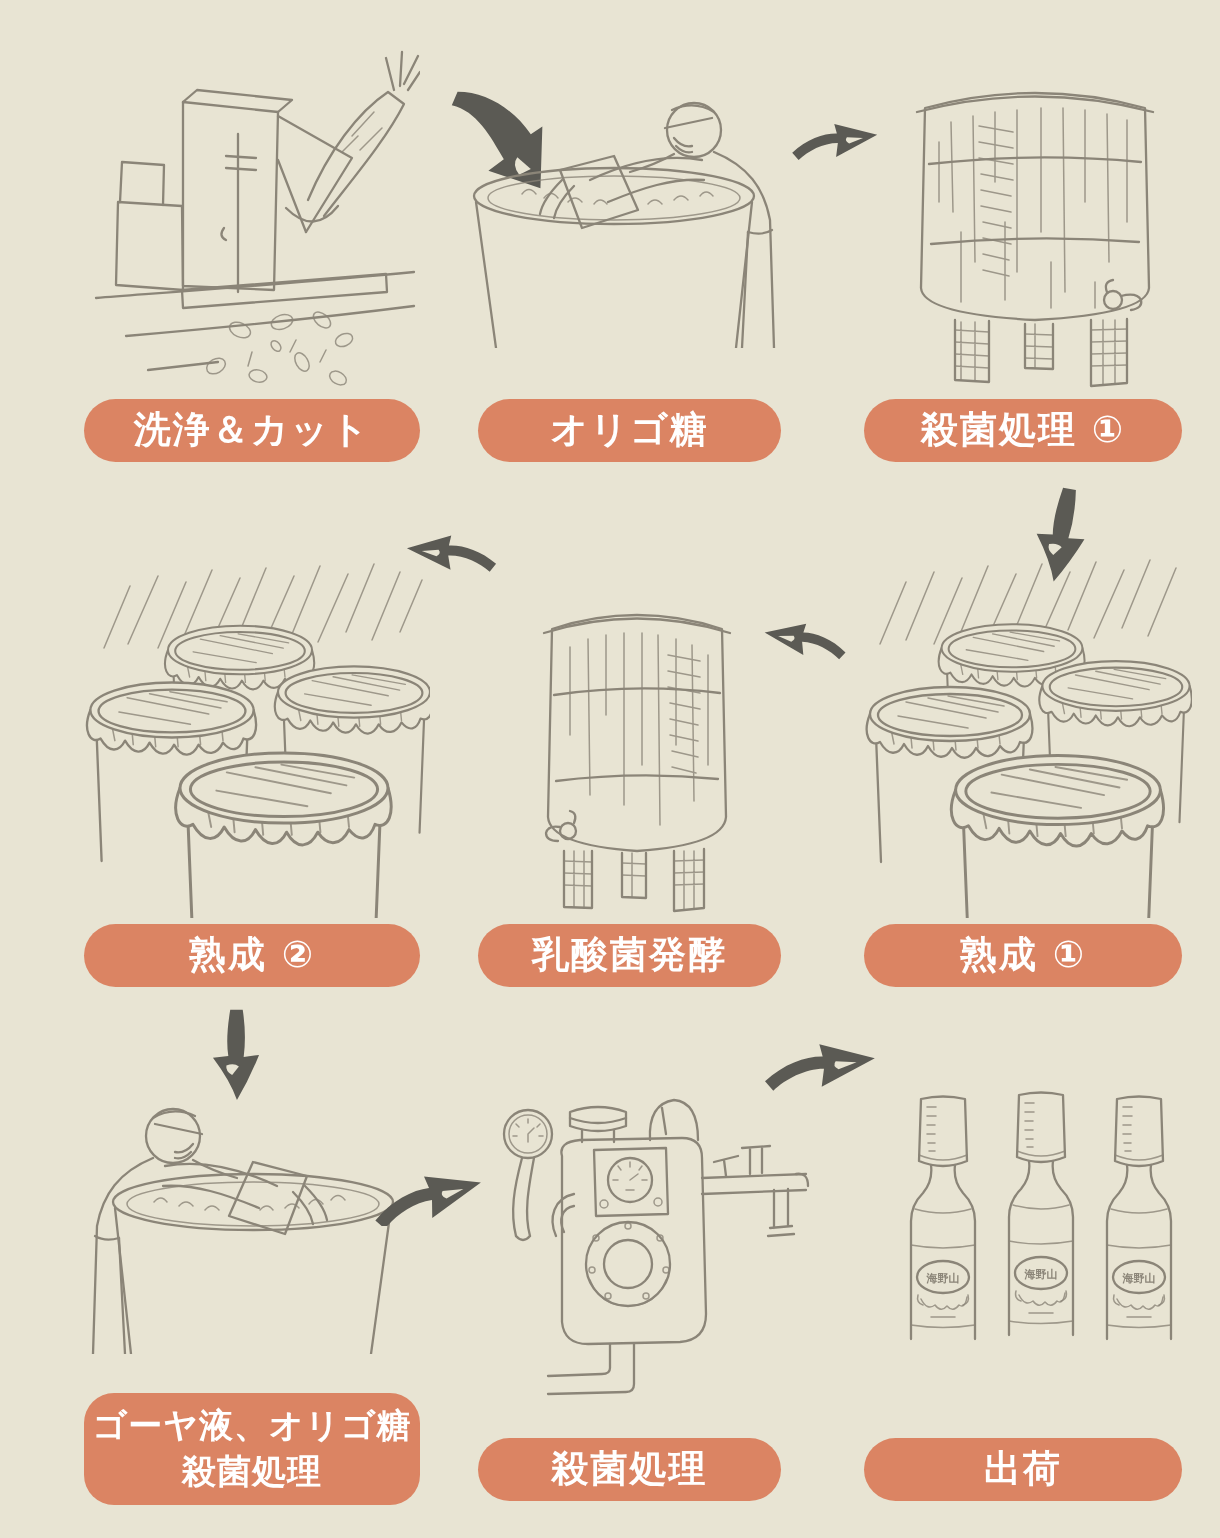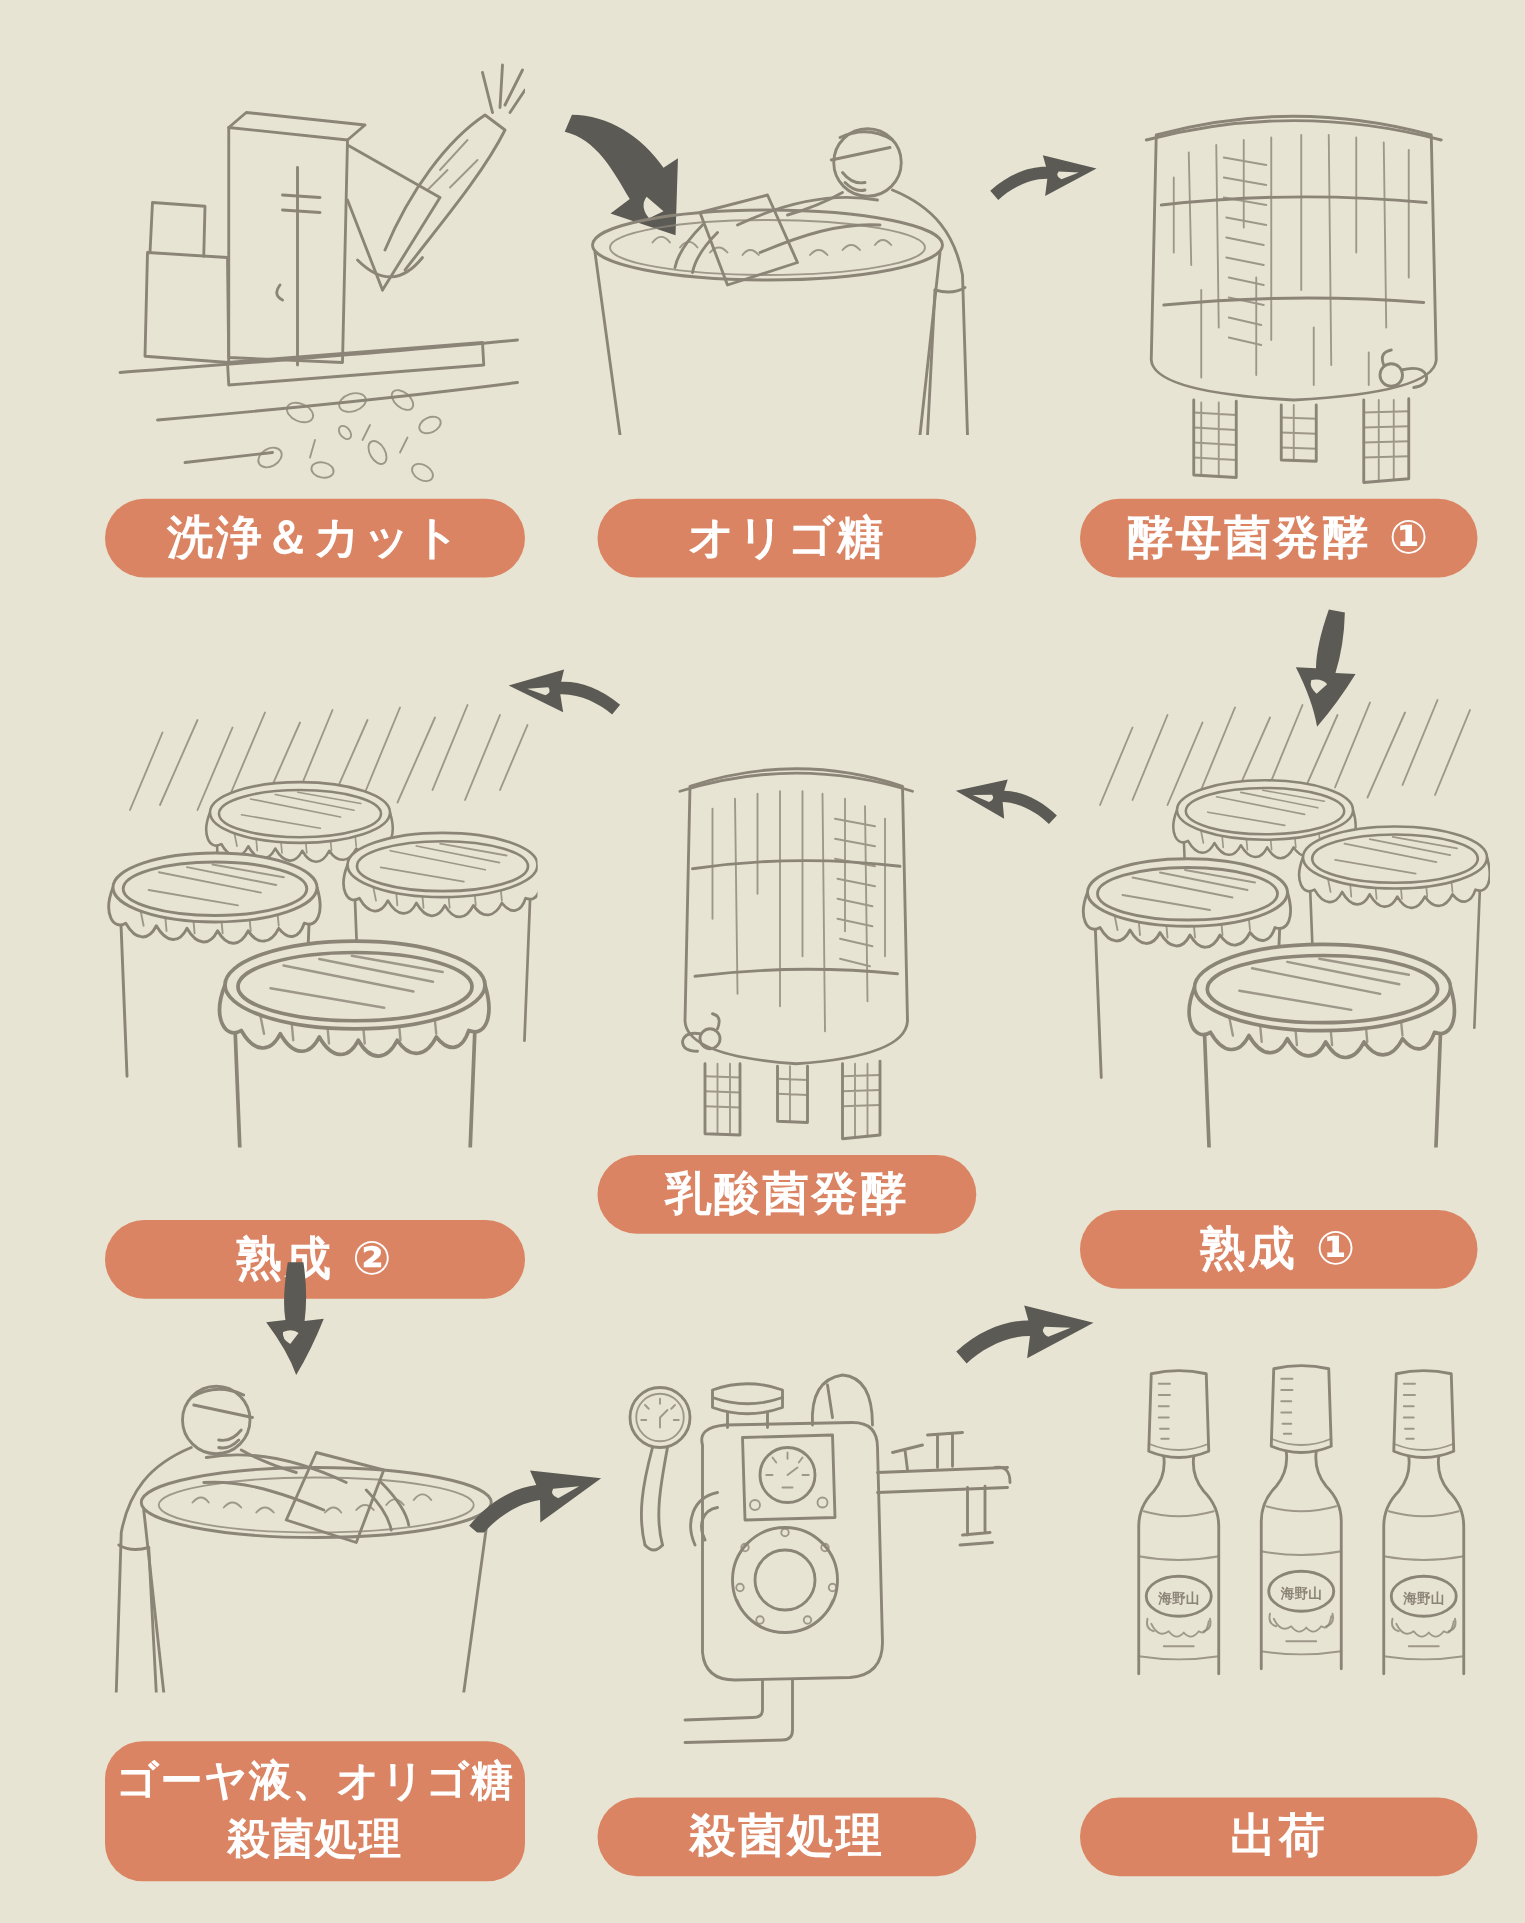--- a/index.html
+++ b/index.html
@@ -163,21 +163,21 @@
     </g>
   </svg>
 
   <div class="pill" style="left:84px;top:399px;width:336px;height:63px">
     <span>洗浄＆カット</span>
   </div>
   <div class="pill" style="left:478px;top:399px;width:303px;height:63px">
     <span>オリゴ糖</span>
   </div>
   <div class="pill" style="left:864px;top:399px;width:318px;height:63px">
-    <span>酵母菌発酵 ①</span>
+    <span>殺菌処理 ①</span>
   </div>
 
   <svg class="arrow" style="left:1030px;top:484px" width="62" height="100" viewBox="0 0 60 100">
     <use href="#arrowD" transform="rotate(10 30 50)"></use>
   </svg>
 
   <svg class="arrow" style="left:394px;top:524px" width="116" height="50" viewBox="0 0 120 60">
     <g transform="translate(120,0) scale(-1,1)">
         <use href="#arrowR" transform="rotate(-4 60 30)"></use>
       </g>
@@ -225,27 +225,27 @@
   <svg class="illus" style="left:862px;top:552px" width="330" height="366" viewBox="0 0 330 366">
     <g class="ln thin">
       <path d="M44,30 L18,92 M72,20 L44,88 M100,26 L72,92 M126,14 L98,82 M154,22 L124,90 M180,12 L152,80 M208,20 L178,88 M234,10 L206,78 M262,18 L232,86 M288,8 L260,76 M314,16 L286,84"></path>
     </g>
     <use href="#barrel" transform="translate(150,96) scale(0.88)"></use>
     <use href="#barrel" transform="translate(254,134) scale(0.92)"></use>
     <use href="#barrel" transform="translate(88,162) scale(1.0)"></use>
     <use href="#barrel" transform="translate(196,238) scale(1.28)"></use>
   </svg>
 
-  <div class="pill" style="left:84px;top:976px;width:336px;height:63px">
+  <div class="pill" style="left:84px;top:924px;width:336px;height:63px">
     <span>熟成 ②</span>
   </div>
   <div class="pill" style="left:478px;top:924px;width:303px;height:63px">
     <span>乳酸菌発酵</span>
   </div>
-  <div class="pill" style="left:864px;top:968px;width:318px;height:63px">
+  <div class="pill" style="left:864px;top:924px;width:318px;height:63px">
     <span>熟成 ①</span>
   </div>
 
   <svg class="arrow" style="left:206px;top:1006px" width="60" height="96" viewBox="0 0 60 100">
     <use href="#arrowD"></use>
   </svg>
 
   <svg class="illus" style="left:75px;top:1098px" width="330" height="256" viewBox="0 0 330 256">
     <use href="#pourer" transform="translate(330,0) scale(-1,1)"></use>
   </svg>

